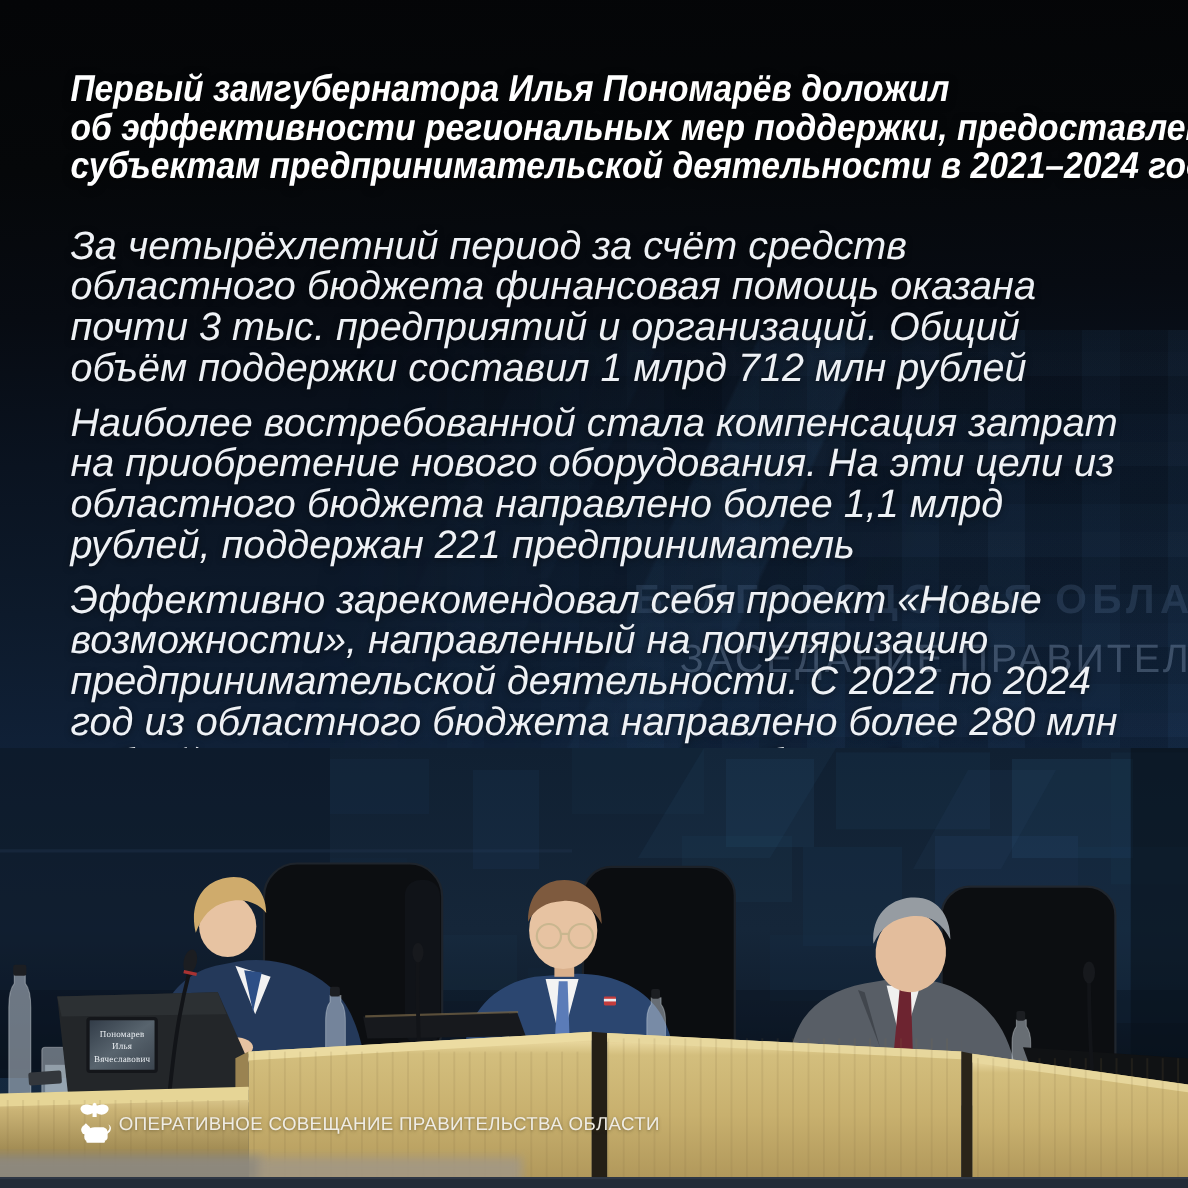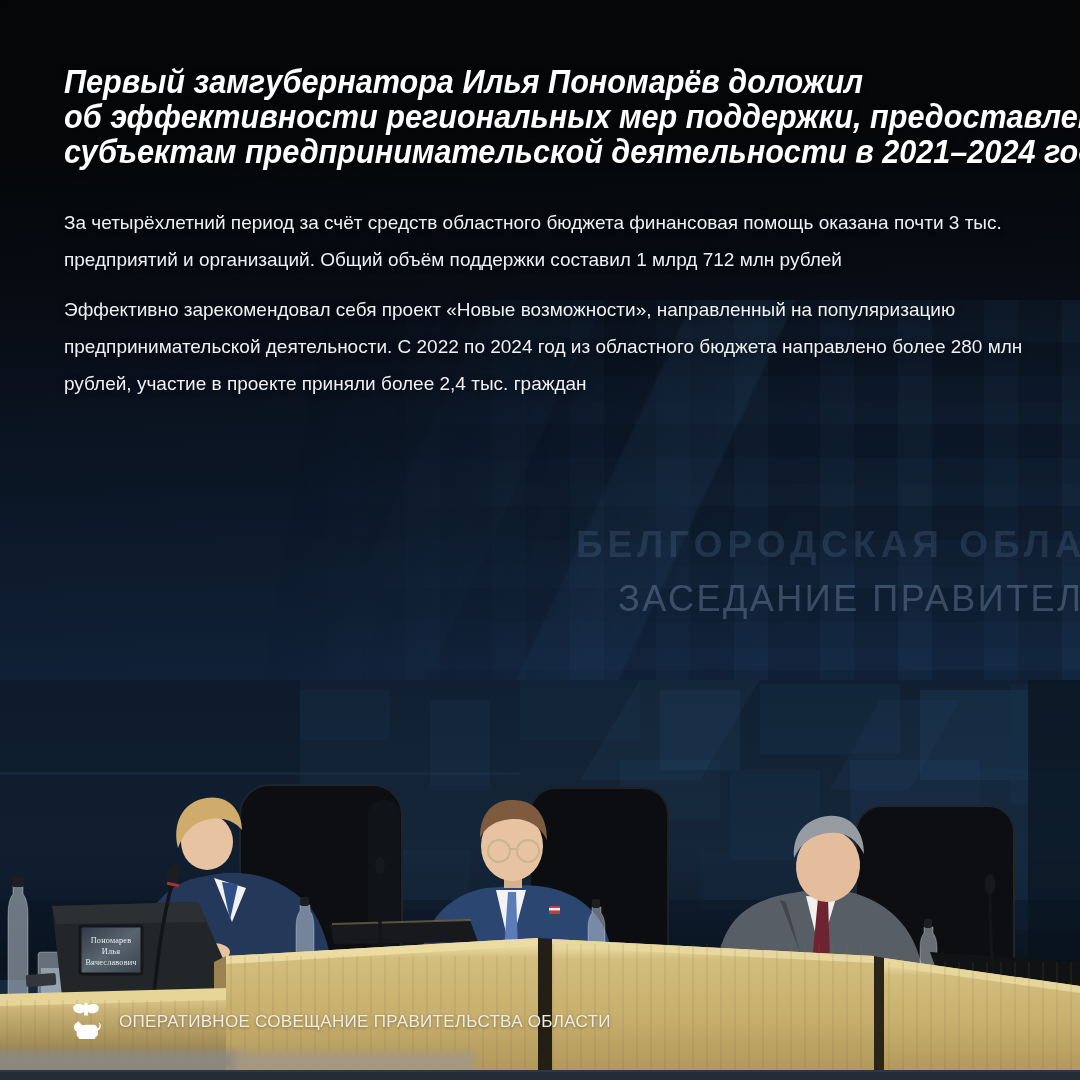--- a/index.html
+++ b/index.html
@@ -28,28 +28,28 @@
   .wm1{left:576px;top:524px;font-size:37px;font-weight:700;letter-spacing:5px;
     color:rgba(110,142,182,.20);}
   .wm2{left:618px;top:578px;font-size:36px;font-weight:400;letter-spacing:2.5px;
     color:rgba(152,174,206,.32);}
 
   .title{position:absolute;left:64px;top:64px;z-index:2;color:#fff;
     font-weight:700;font-style:italic;font-size:34px;line-height:35px;
     transform:scaleX(.9);transform-origin:left top;white-space:nowrap;
     text-shadow:0 2px 8px rgba(0,0,0,.55);}
   .article{position:absolute;left:64px;top:204px;width:968px;z-index:2;
-    color:#eef1f5;font-size:19px;line-height:37px;
-    text-shadow:0 1px 6px rgba(0,0,0,.5);}
+    color:#eef1f5;font-size:36px;line-height:37px;
+    text-shadow:0 1px 6px rgba(0,0,0,.5);font-style:italic;}
   .article p{margin:0 0 13px 0;}
 
   .scene{position:absolute;left:0;top:680px;width:1080px;height:400px;z-index:2;display:block;}
 
   .footer{position:absolute;left:70px;top:998px;height:48px;display:flex;
-    align-items:center;gap:17px;z-index:5;}
+    align-items:center;gap:6px;z-index:5;}
   .footer-label{color:#efece4;font-size:17px;letter-spacing:.3px;
     text-shadow:0 1px 3px rgba(60,50,20,.5);}
   .logo-svg{display:block;}
 
   .plate-text{font-family:"Liberation Serif",serif;font-size:8.2px;fill:#e9edf1;
     text-anchor:middle;letter-spacing:.2px;}
 </style>
 </head>
 <body>
 
@@ -62,20 +62,21 @@
   <div class="wm wm2">ЗАСЕДАНИЕ ПРАВИТЕЛЬС</div>
 
   <div class="title">
     <div>Первый замгубернатора Илья Пономарёв доложил</div>
     <div>об эффективности региональных мер поддержки, предоставленных</div>
     <div>субъектам предпринимательской деятельности в 2021–2024 годах</div>
   </div>
 
   <div class="article">
     <p>За четырёхлетний период за счёт средств областного бюджета финансовая помощь оказана почти 3 тыс. предприятий и организаций. Общий объём поддержки составил 1 млрд 712 млн рублей</p>
+    <p>Наиболее востребованной стала компенсация затрат на приобретение нового оборудования. На эти цели из областного бюджета направлено более 1,1 млрд рублей, поддержан 221 предприниматель</p>
     <p>Эффективно зарекомендовал себя проект «Новые возможности», направленный на популяризацию предпринимательской деятельности. С 2022 по 2024 год из областного бюджета направлено более 280 млн рублей, участие в проекте приняли более 2,4 тыс. граждан</p>
   </div>
 
   <svg class="scene" viewBox="0 680 1080 400">
     <defs>
       <linearGradient id="wallGrad" x1="0" y1="0" x2="0" y2="1">
         <stop offset="0" stop-color="#102032"></stop>
           <stop offset=".55" stop-color="#152639"></stop>
         <stop offset=".82" stop-color="#101d2d"></stop>
           <stop offset="1" stop-color="#0b1520"></stop>

